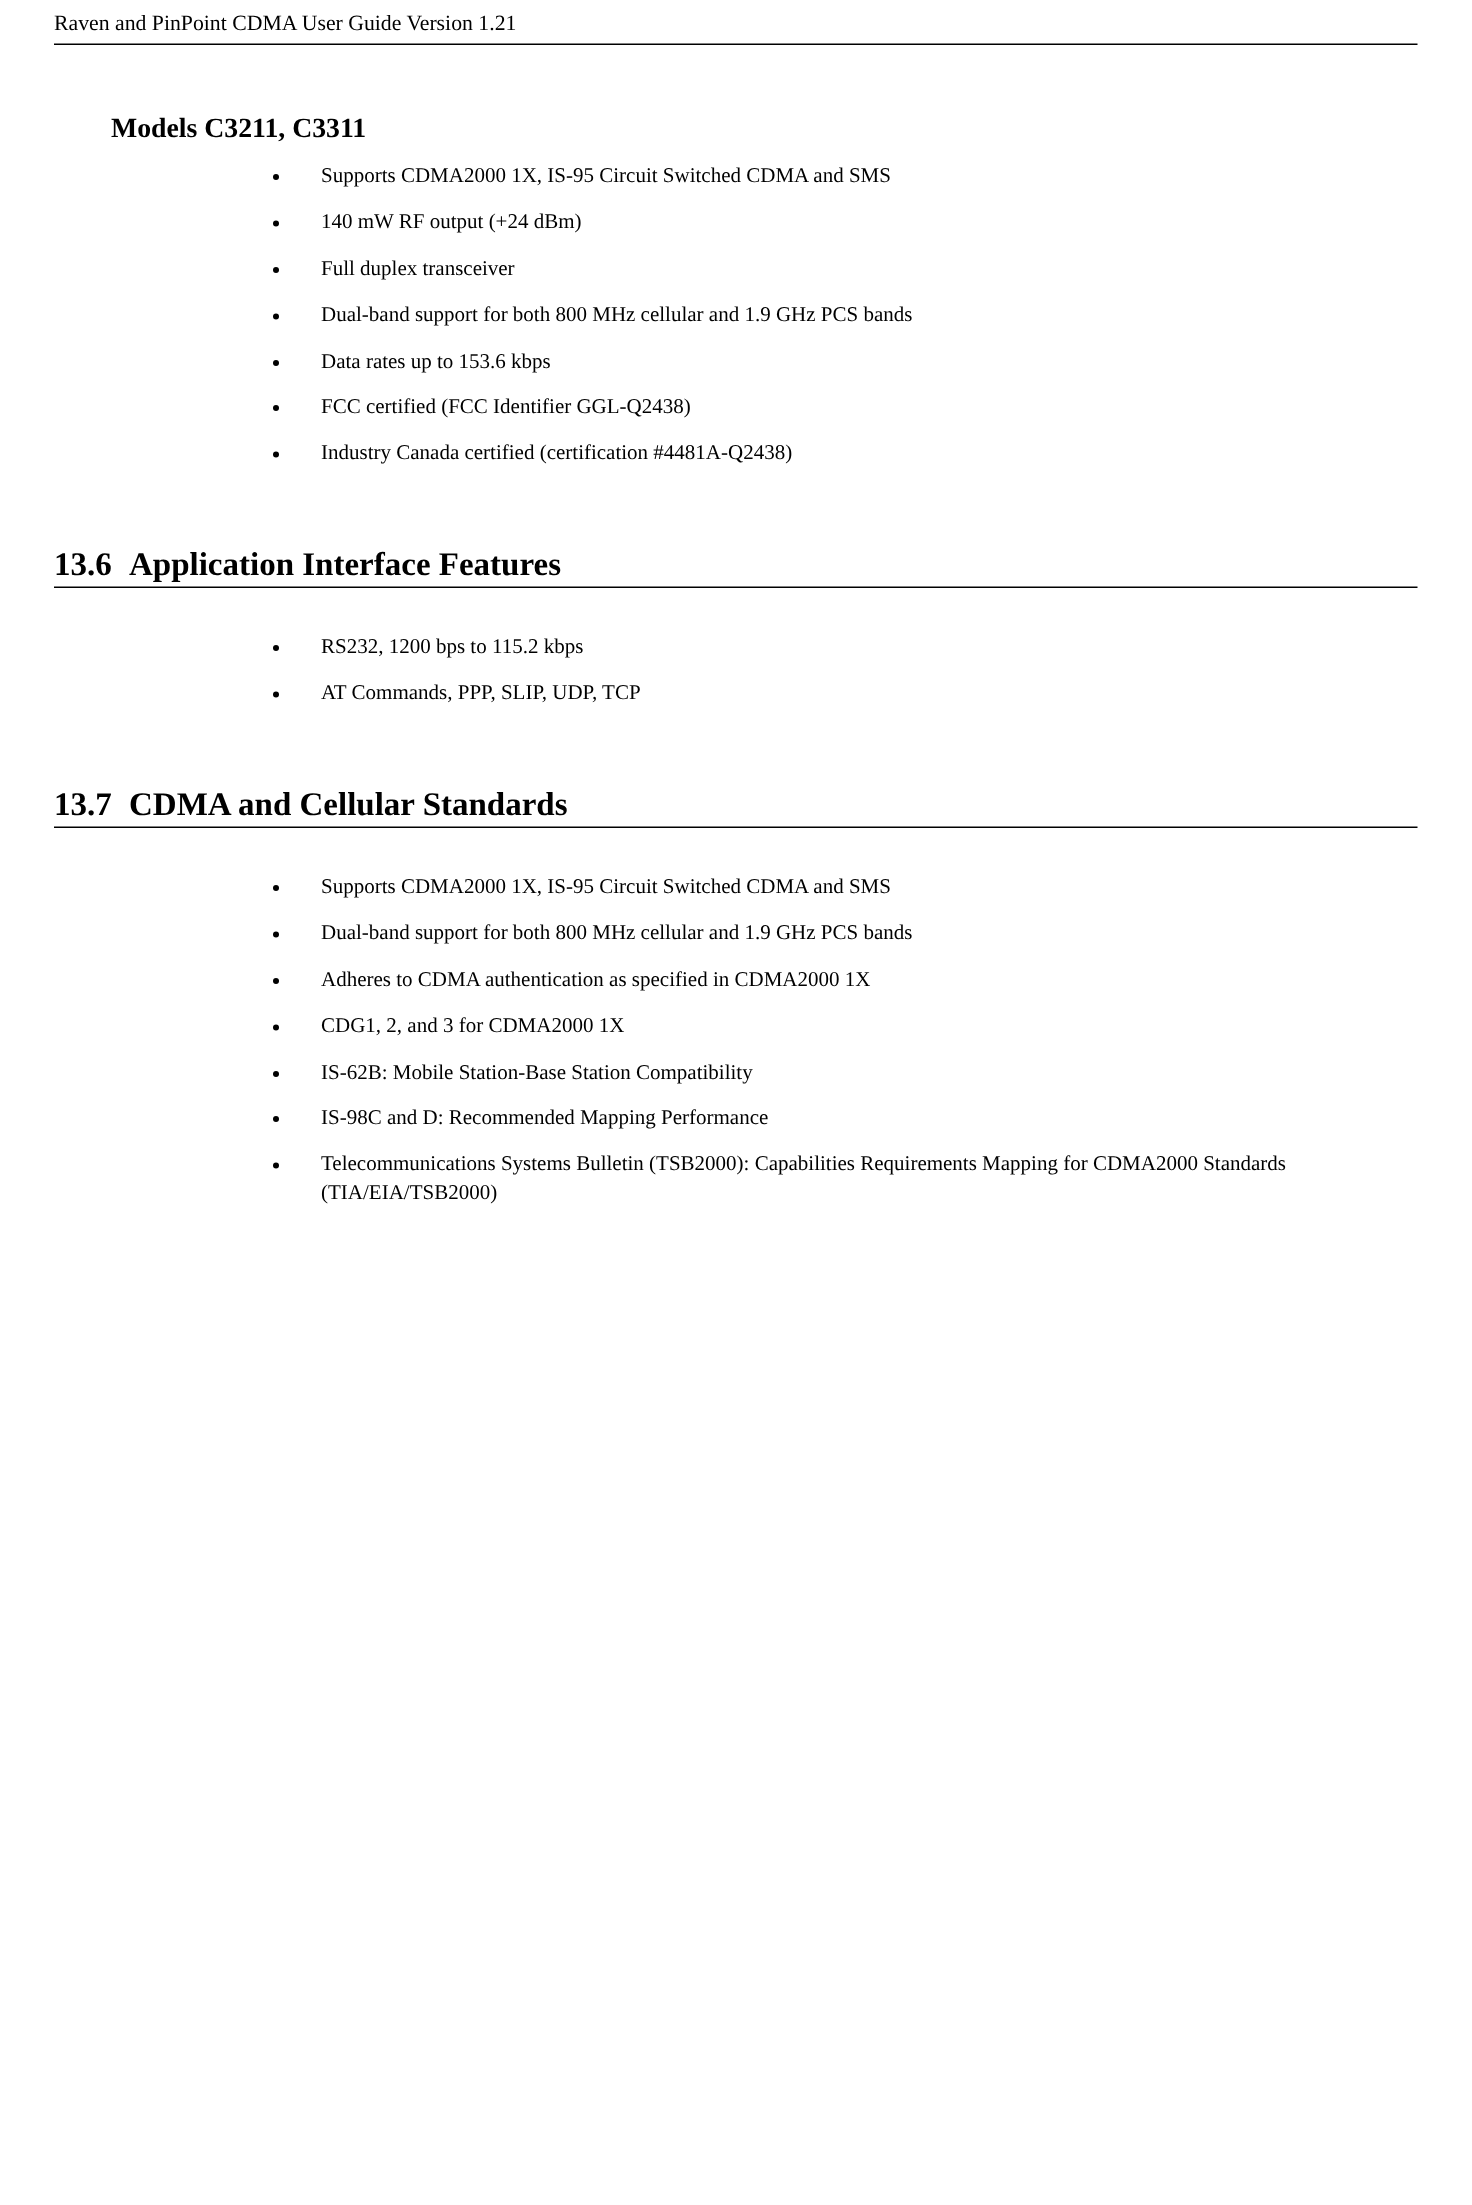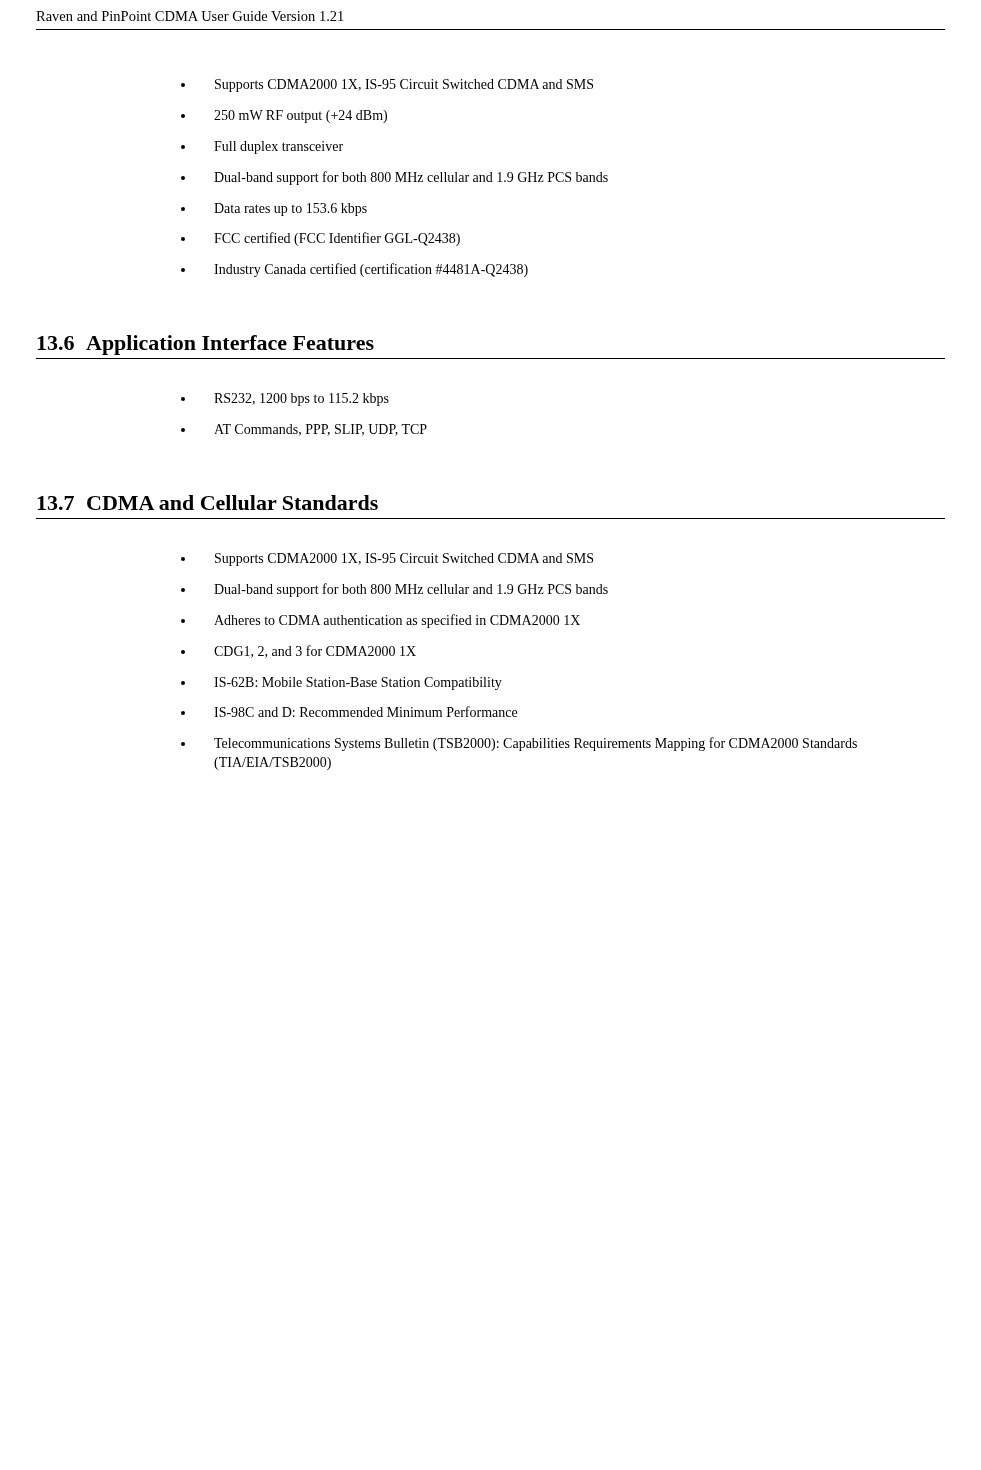--- a/index.html
+++ b/index.html
@@ -76,23 +76,24 @@
 </head>
 <body>
 
 <div class="page-container">
   <div class="header">
     <span>Raven and PinPoint CDMA User Guide Version 1.21</span>
   </div>
 
   <div class="content">
 
+    <div class="subhead">Models C3211, C3311</div>
     <ul class="bullets">
       <li>Supports CDMA2000 1X, IS-95 Circuit Switched CDMA and SMS</li>
-      <li>250 mW RF output (+24 dBm)</li>
+      <li>140 mW RF output (+24 dBm)</li>
       <li>Full duplex transceiver</li>
       <li>Dual-band support for both 800 MHz cellular and 1.9 GHz PCS bands</li>
       <li>Data rates up to 153.6 kbps</li>
       <li>FCC certified (FCC Identifier GGL-Q2438)</li>
       <li>Industry Canada certified (certification #4481A-Q2438)</li>
     </ul>
 
     <div class="section-heading">
       <span class="section-number">13.6</span>
       <span class="section-title">Application Interface Features</span>
@@ -105,19 +106,19 @@
     <div class="section-heading">
       <span class="section-number">13.7</span>
       <span class="section-title">CDMA and Cellular Standards</span>
     </div>
     <ul class="bullets">
       <li>Supports CDMA2000 1X, IS-95 Circuit Switched CDMA and SMS</li>
       <li>Dual-band support for both 800 MHz cellular and 1.9 GHz PCS bands</li>
       <li>Adheres to CDMA authentication as specified in CDMA2000 1X</li>
       <li>CDG1, 2, and 3 for CDMA2000 1X</li>
       <li>IS-62B: Mobile Station-Base Station Compatibility</li>
-      <li>IS-98C and D: Recommended Minimum Performance</li>
+      <li>IS-98C and D: Recommended Mapping Performance</li>
       <li>Telecommunications Systems Bulletin (TSB2000): Capabilities Requirements Mapping for CDMA2000 Standards (TIA/EIA/TSB2000)</li>
     </ul>
 
   </div>
 
 </div>
 
 </body></html>

